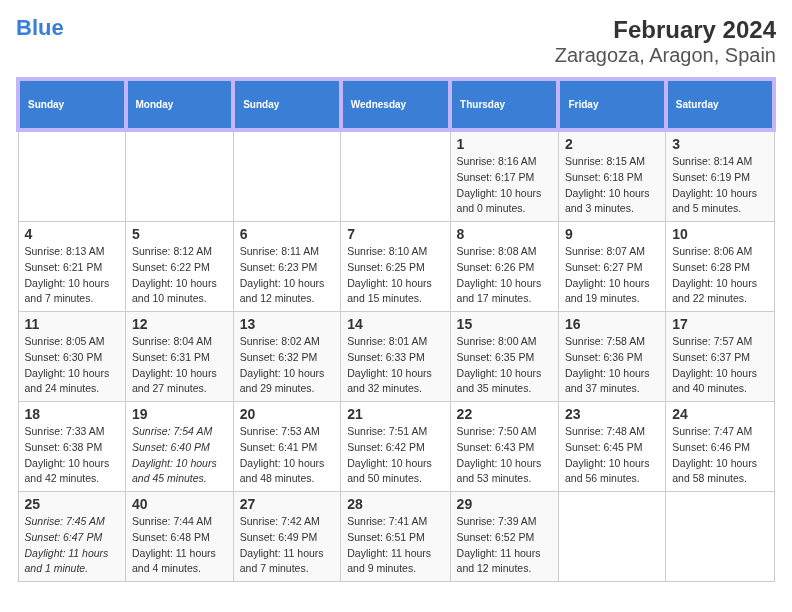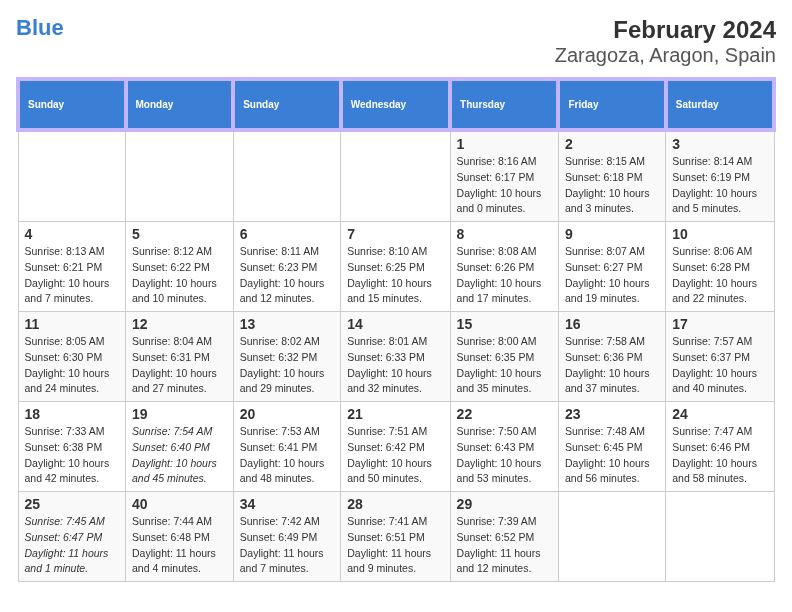--- a/index.html
+++ b/index.html
@@ -310,21 +310,21 @@
 and 1 minute.</div>
         </td>
         <td>
           <span class="day-number">40</span>
           <div class="day-info" style="white-space: pre-line;">Sunrise: 7:44 AM
 Sunset: 6:48 PM
 Daylight: 11 hours
 and 4 minutes.</div>
         </td>
         <td>
-          <span class="day-number">34</span>
+          <span class="day-number">27</span>
           <div class="day-info" style="white-space: pre-line;">Sunrise: 7:42 AM
 Sunset: 6:49 PM
 Daylight: 11 hours
 and 7 minutes.</div>
         </td>
         <td>
           <span class="day-number">28</span>
           <div class="day-info" style="white-space: pre-line;">Sunrise: 7:41 AM
 Sunset: 6:51 PM
 Daylight: 11 hours

